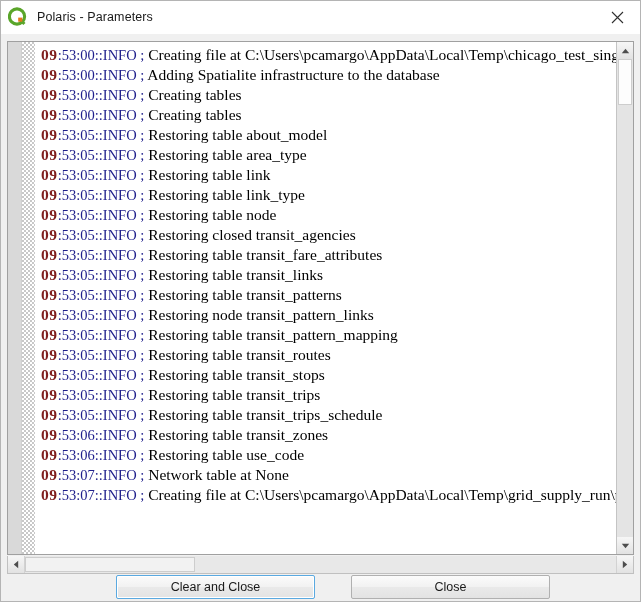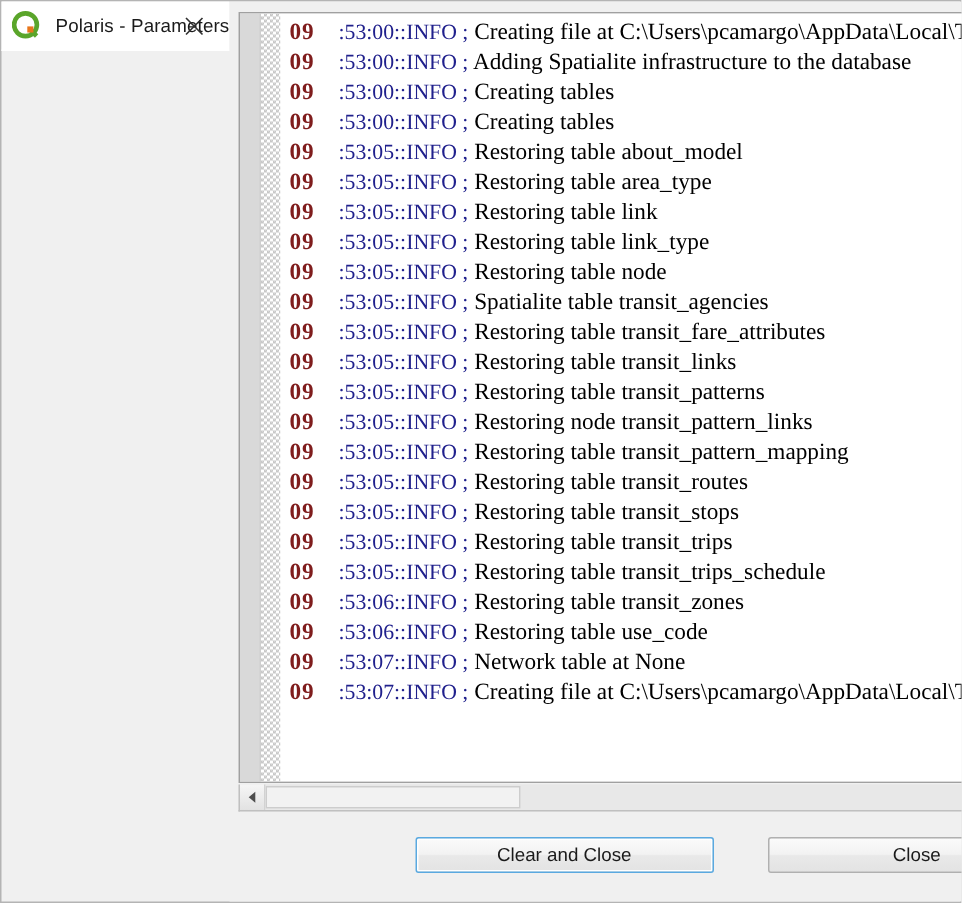--- a/index.html
+++ b/index.html
@@ -12,20 +12,21 @@
     font-family: "Liberation Sans", sans-serif;
   }
 
   #window {
     position: relative;
     width: 641px;
     height: 602px;
     background: #f0f0f0;
     border: 1px solid #b4b4b4;
     display: flex;
+    flex-direction: column;
   }
 
   
   #titlebar {
     height: 33px;
     min-height: 33px;
     background: #ffffff;
     display: flex;
     align-items: center;
     padding-left: 7px;
@@ -120,21 +121,20 @@
   .ts-hour {
     color: #7f1d1d;
     font-weight: bold;
     font-family: "Liberation Serif", serif;
     letter-spacing: 0.6px;
   }
   .ts-rest {
     color: #20208c;
     font-family: "Liberation Serif", serif;
     font-size: 14.5px;
-    margin-left: 16px;
   }
   .msg {
     color: #000000;
   }
 
   
   #vscroll {
     position: absolute;
     top: 0;
     right: 0;
@@ -251,21 +251,21 @@
       <div id="log-lines">
           <div class="log-line"><span class="ts-hour">09</span><span class="ts-rest">:53:00::INFO ;</span> <span class="msg">Creating file at C:\Users\pcamargo\AppData\Local\Temp\chicago_test_single</span></div>
           <div class="log-line"><span class="ts-hour">09</span><span class="ts-rest">:53:00::INFO ;</span> <span class="msg">Adding Spatialite infrastructure to the database</span></div>
           <div class="log-line"><span class="ts-hour">09</span><span class="ts-rest">:53:00::INFO ;</span> <span class="msg">Creating tables</span></div>
           <div class="log-line"><span class="ts-hour">09</span><span class="ts-rest">:53:00::INFO ;</span> <span class="msg">Creating tables</span></div>
           <div class="log-line"><span class="ts-hour">09</span><span class="ts-rest">:53:05::INFO ;</span> <span class="msg">Restoring table about_model</span></div>
           <div class="log-line"><span class="ts-hour">09</span><span class="ts-rest">:53:05::INFO ;</span> <span class="msg">Restoring table area_type</span></div>
           <div class="log-line"><span class="ts-hour">09</span><span class="ts-rest">:53:05::INFO ;</span> <span class="msg">Restoring table link</span></div>
           <div class="log-line"><span class="ts-hour">09</span><span class="ts-rest">:53:05::INFO ;</span> <span class="msg">Restoring table link_type</span></div>
           <div class="log-line"><span class="ts-hour">09</span><span class="ts-rest">:53:05::INFO ;</span> <span class="msg">Restoring table node</span></div>
-          <div class="log-line"><span class="ts-hour">09</span><span class="ts-rest">:53:05::INFO ;</span> <span class="msg">Spatialite table transit_agencies</span></div>
+          <div class="log-line"><span class="ts-hour">09</span><span class="ts-rest">:53:05::INFO ;</span> <span class="msg">Restoring closed transit_agencies</span></div>
           <div class="log-line"><span class="ts-hour">09</span><span class="ts-rest">:53:05::INFO ;</span> <span class="msg">Restoring table transit_fare_attributes</span></div>
           <div class="log-line"><span class="ts-hour">09</span><span class="ts-rest">:53:05::INFO ;</span> <span class="msg">Restoring table transit_links</span></div>
           <div class="log-line"><span class="ts-hour">09</span><span class="ts-rest">:53:05::INFO ;</span> <span class="msg">Restoring table transit_patterns</span></div>
           <div class="log-line"><span class="ts-hour">09</span><span class="ts-rest">:53:05::INFO ;</span> <span class="msg">Restoring node transit_pattern_links</span></div>
           <div class="log-line"><span class="ts-hour">09</span><span class="ts-rest">:53:05::INFO ;</span> <span class="msg">Restoring table transit_pattern_mapping</span></div>
           <div class="log-line"><span class="ts-hour">09</span><span class="ts-rest">:53:05::INFO ;</span> <span class="msg">Restoring table transit_routes</span></div>
           <div class="log-line"><span class="ts-hour">09</span><span class="ts-rest">:53:05::INFO ;</span> <span class="msg">Restoring table transit_stops</span></div>
           <div class="log-line"><span class="ts-hour">09</span><span class="ts-rest">:53:05::INFO ;</span> <span class="msg">Restoring table transit_trips</span></div>
           <div class="log-line"><span class="ts-hour">09</span><span class="ts-rest">:53:05::INFO ;</span> <span class="msg">Restoring table transit_trips_schedule</span></div>
           <div class="log-line"><span class="ts-hour">09</span><span class="ts-rest">:53:06::INFO ;</span> <span class="msg">Restoring table transit_zones</span></div>

